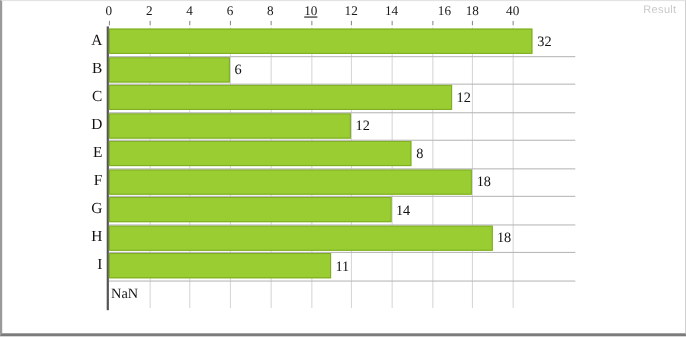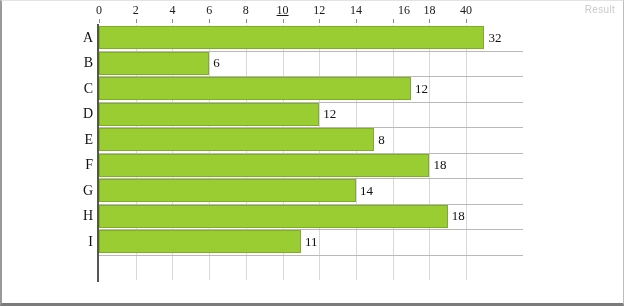--- a/index.html
+++ b/index.html
@@ -242,18 +242,21 @@
           <div class="bar" style="width: 348.745px; background: rgb(154, 205, 50); border-color: rgb(127, 174, 36);"></div>
           <div class="bar-value" style="left: 348.745px;">18</div>
         </div>
         <div class="row-sep" style="top: 178.5px;"></div>
         <div class="row" style="top: 204px; height: 25.5px;">
           <div class="cat-label">I</div>
           <div class="bar" style="width: 201.905px; background: rgb(154, 205, 50); border-color: rgb(127, 174, 36);"></div>
           <div class="bar-value" style="left: 201.905px;">11</div>
         </div>
         <div class="row-sep" style="top: 204px;"></div>
+        <div class="row" style="top: 229.5px; height: 25.5px;">
+          <div class="cat-label nan">NaN</div>
+        </div>
         <div class="row-sep" style="top: 229.5px;"></div>
       </div>
 
   </div>
 
 </div>
 
 </body></html>

